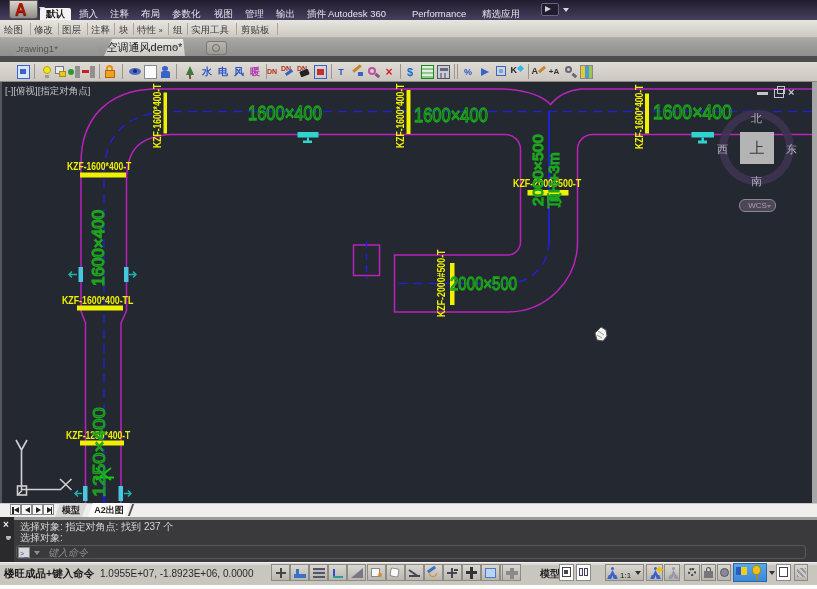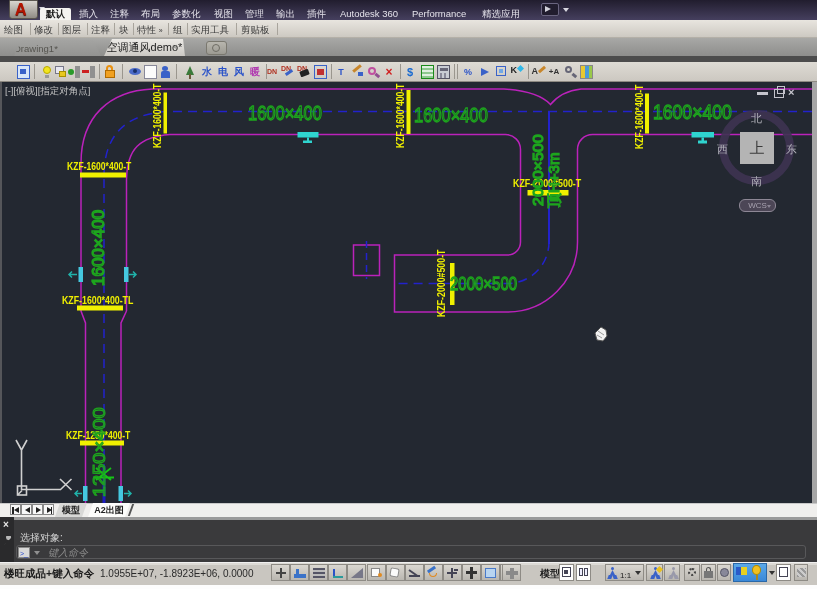--- a/index.html
+++ b/index.html
@@ -73,21 +73,21 @@
 <div class="abs" id="appdrop"></div>
 <div class="abs" id="mdef">默认</div>
 <span class="mtab" style="left:79px">插入</span>
 <span class="mtab" style="left:110px">注释</span>
 <span class="mtab" style="left:141px">布局</span>
 <span class="mtab" style="left:172px">参数化</span>
 <span class="mtab" style="left:214px">视图</span>
 <span class="mtab" style="left:245px">管理</span>
 <span class="mtab" style="left:276px">输出</span>
 <span class="mtab" style="left:307px">插件</span>
-<span class="mtab" style="left:340px">Autodesk 360</span>
+<span class="mtab" style="left:328px">Autodesk 360</span>
 <span class="mtab" style="left:412px">Performance</span>
 <span class="mtab" style="left:482px">精选应用</span>
 <div class="abs" style="left:541px;top:3px;width:18px;height:13px;background:#211d2e;border-radius:2px;border:1px solid #6a6580;"></div>
 <div class="abs" style="left:545px;top:6px;width:0;height:0;border-top:3px solid transparent;border-bottom:3px solid transparent;border-left:6px solid #d0d0d8;"></div>
 <div class="abs" style="left:563px;top:8px;width:0;height:0;border-left:3px solid transparent;border-right:3px solid transparent;border-top:4px solid #d8d8e0;"></div>
 
 <div class="abs" id="row2"></div>
 <span class="r2" style="left:4px">绘图</span>
     <div class="r2sep" style="left:30px"></div>
 <span class="r2" style="left:34px">修改</span>
@@ -340,20 +340,21 @@
 <div class="abs" id="mtab1">模型</div>
 <div class="abs" id="mtab2">A2出图</div>
 <div class="abs" style="left:130px;top:504px;width:1.5px;height:12px;background:#555;transform:skewX(-20deg)"></div>
 
 <div class="abs" id="cmd"></div>
 <div class="abs" id="cmdleft"></div>
 <div class="abs" id="cmdx">×</div>
 <div class="abs" style="left:2px;top:533px;width:11px;height:11px"><svg width="11" height="11">
         <path d="M2 9 L7 4 a2.5 2.5 0 1 1 2 -2 l-5 5 z" fill="#b8b8b8"></path>
       </svg></div>
+<span class="cline" style="top:520px">选择对象: 指定对角点: 找到 237 个</span>
 <span class="cline" style="top:531px">选择对象:</span>
 <div class="abs" id="cmdinput"></div>
 <div class="abs" id="cmdico">&gt;_</div>
 <div class="abs" id="cmddrop"></div>
 <span class="abs" id="cmdhint">键入命令</span>
 
 <div class="abs" id="sbar"></div>
 <div class="abs" id="sbar2"></div>
 <span class="abs" id="sname">楼旺成品+键入命令</span>
 <span class="abs" id="scoord">1.0955E+07,  -1.8923E+06,  0.0000</span>

